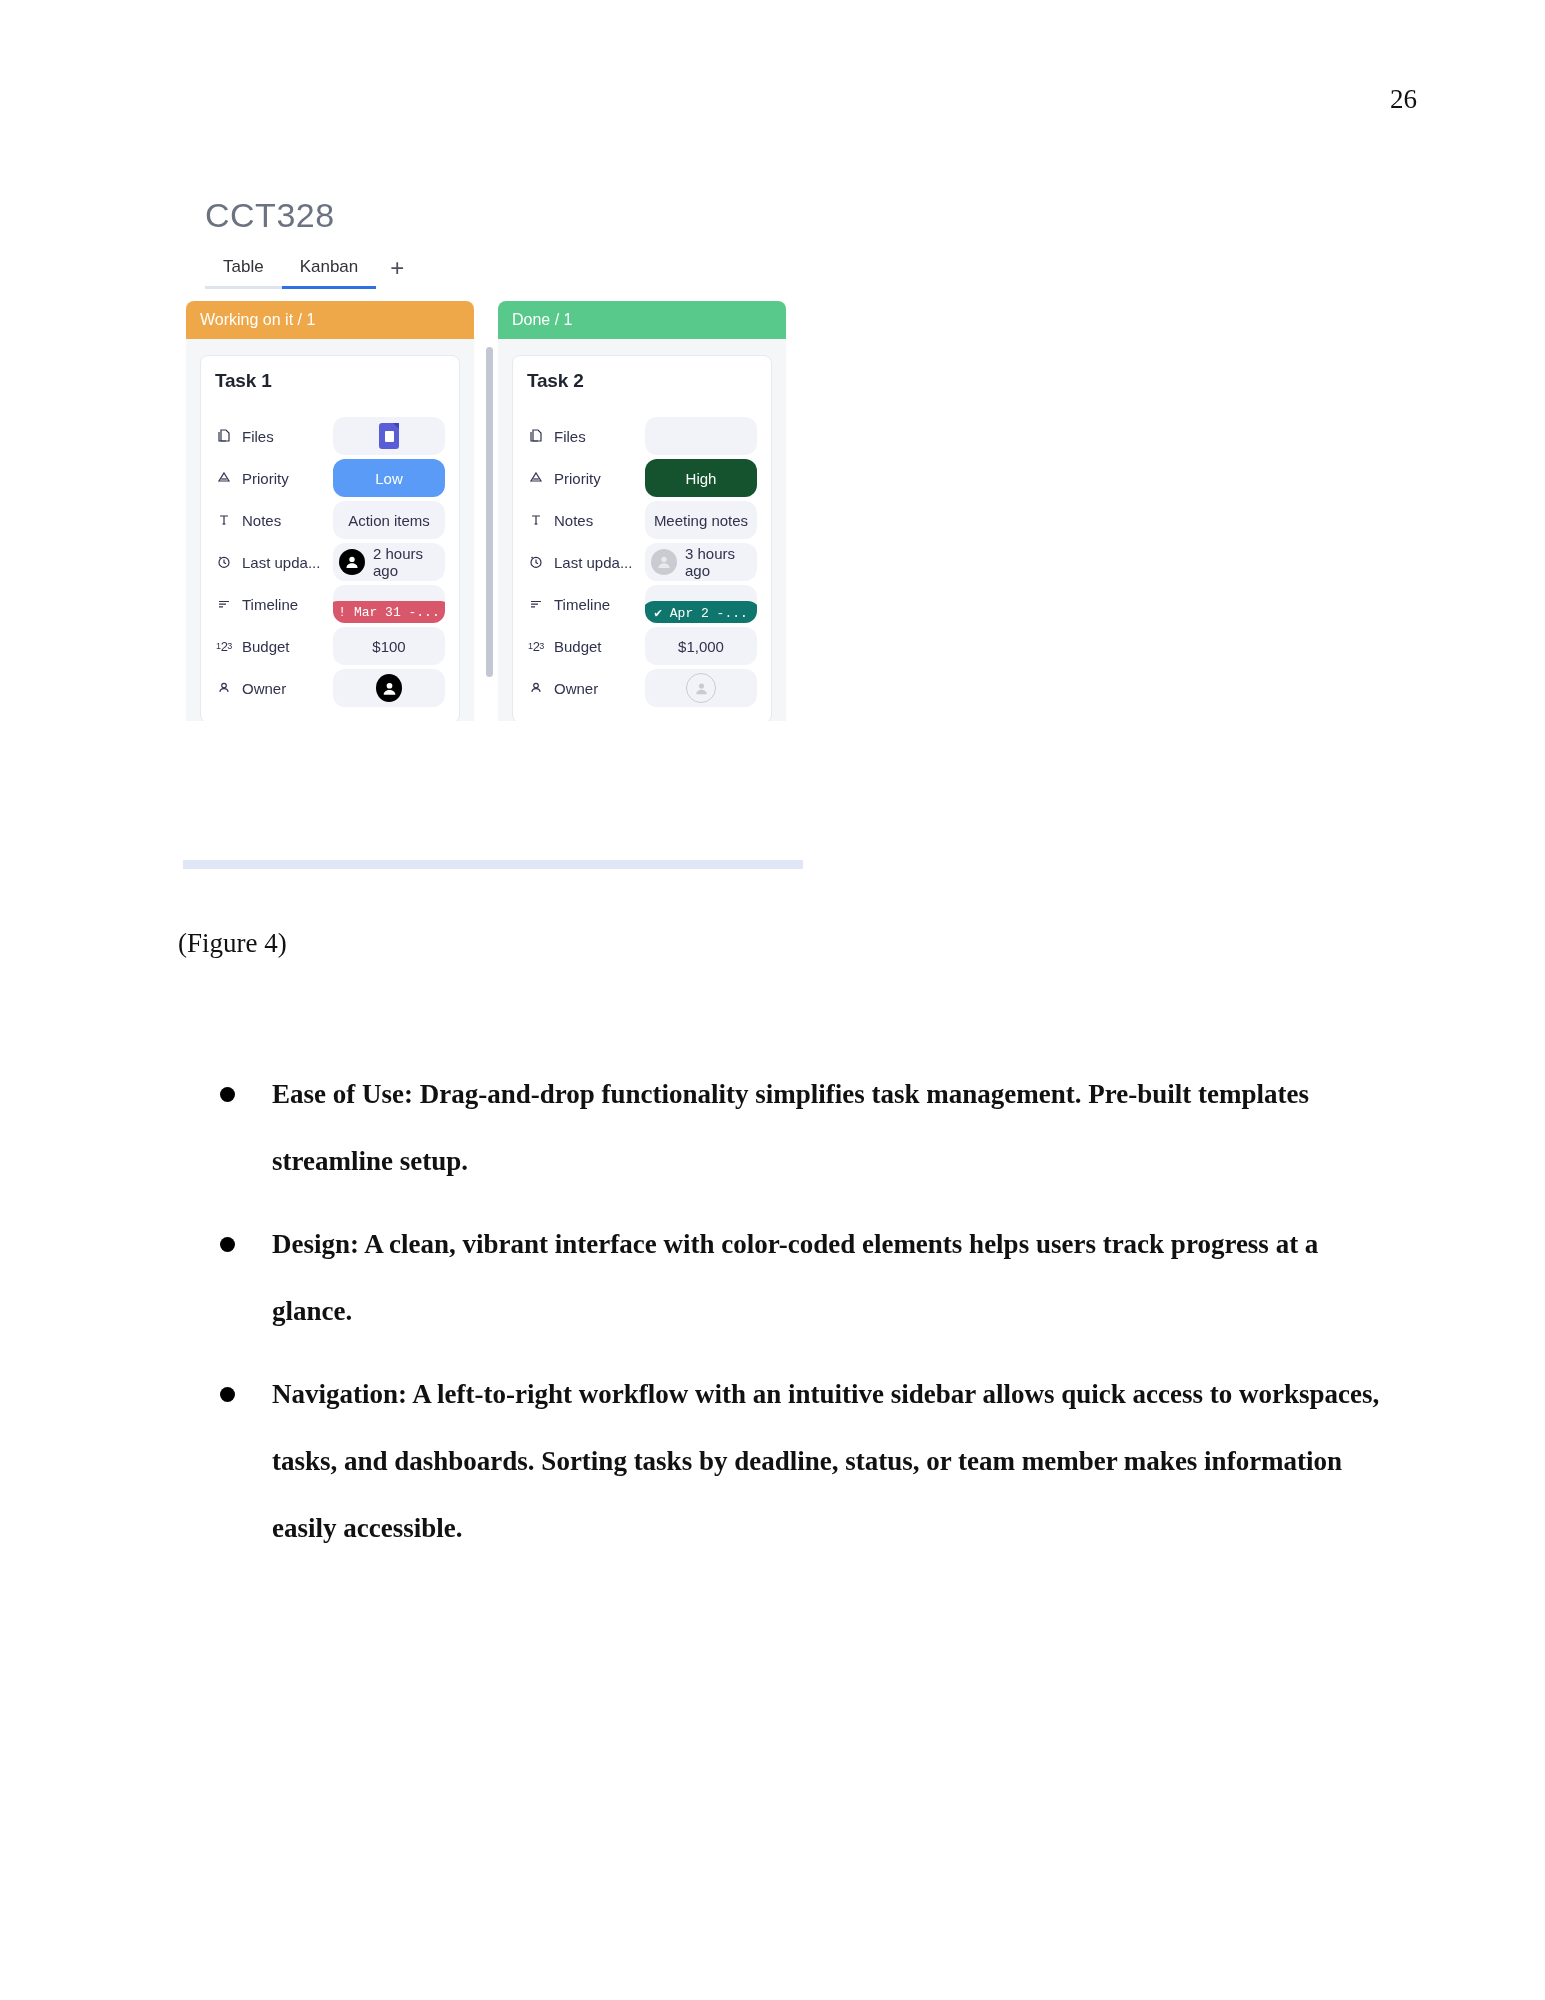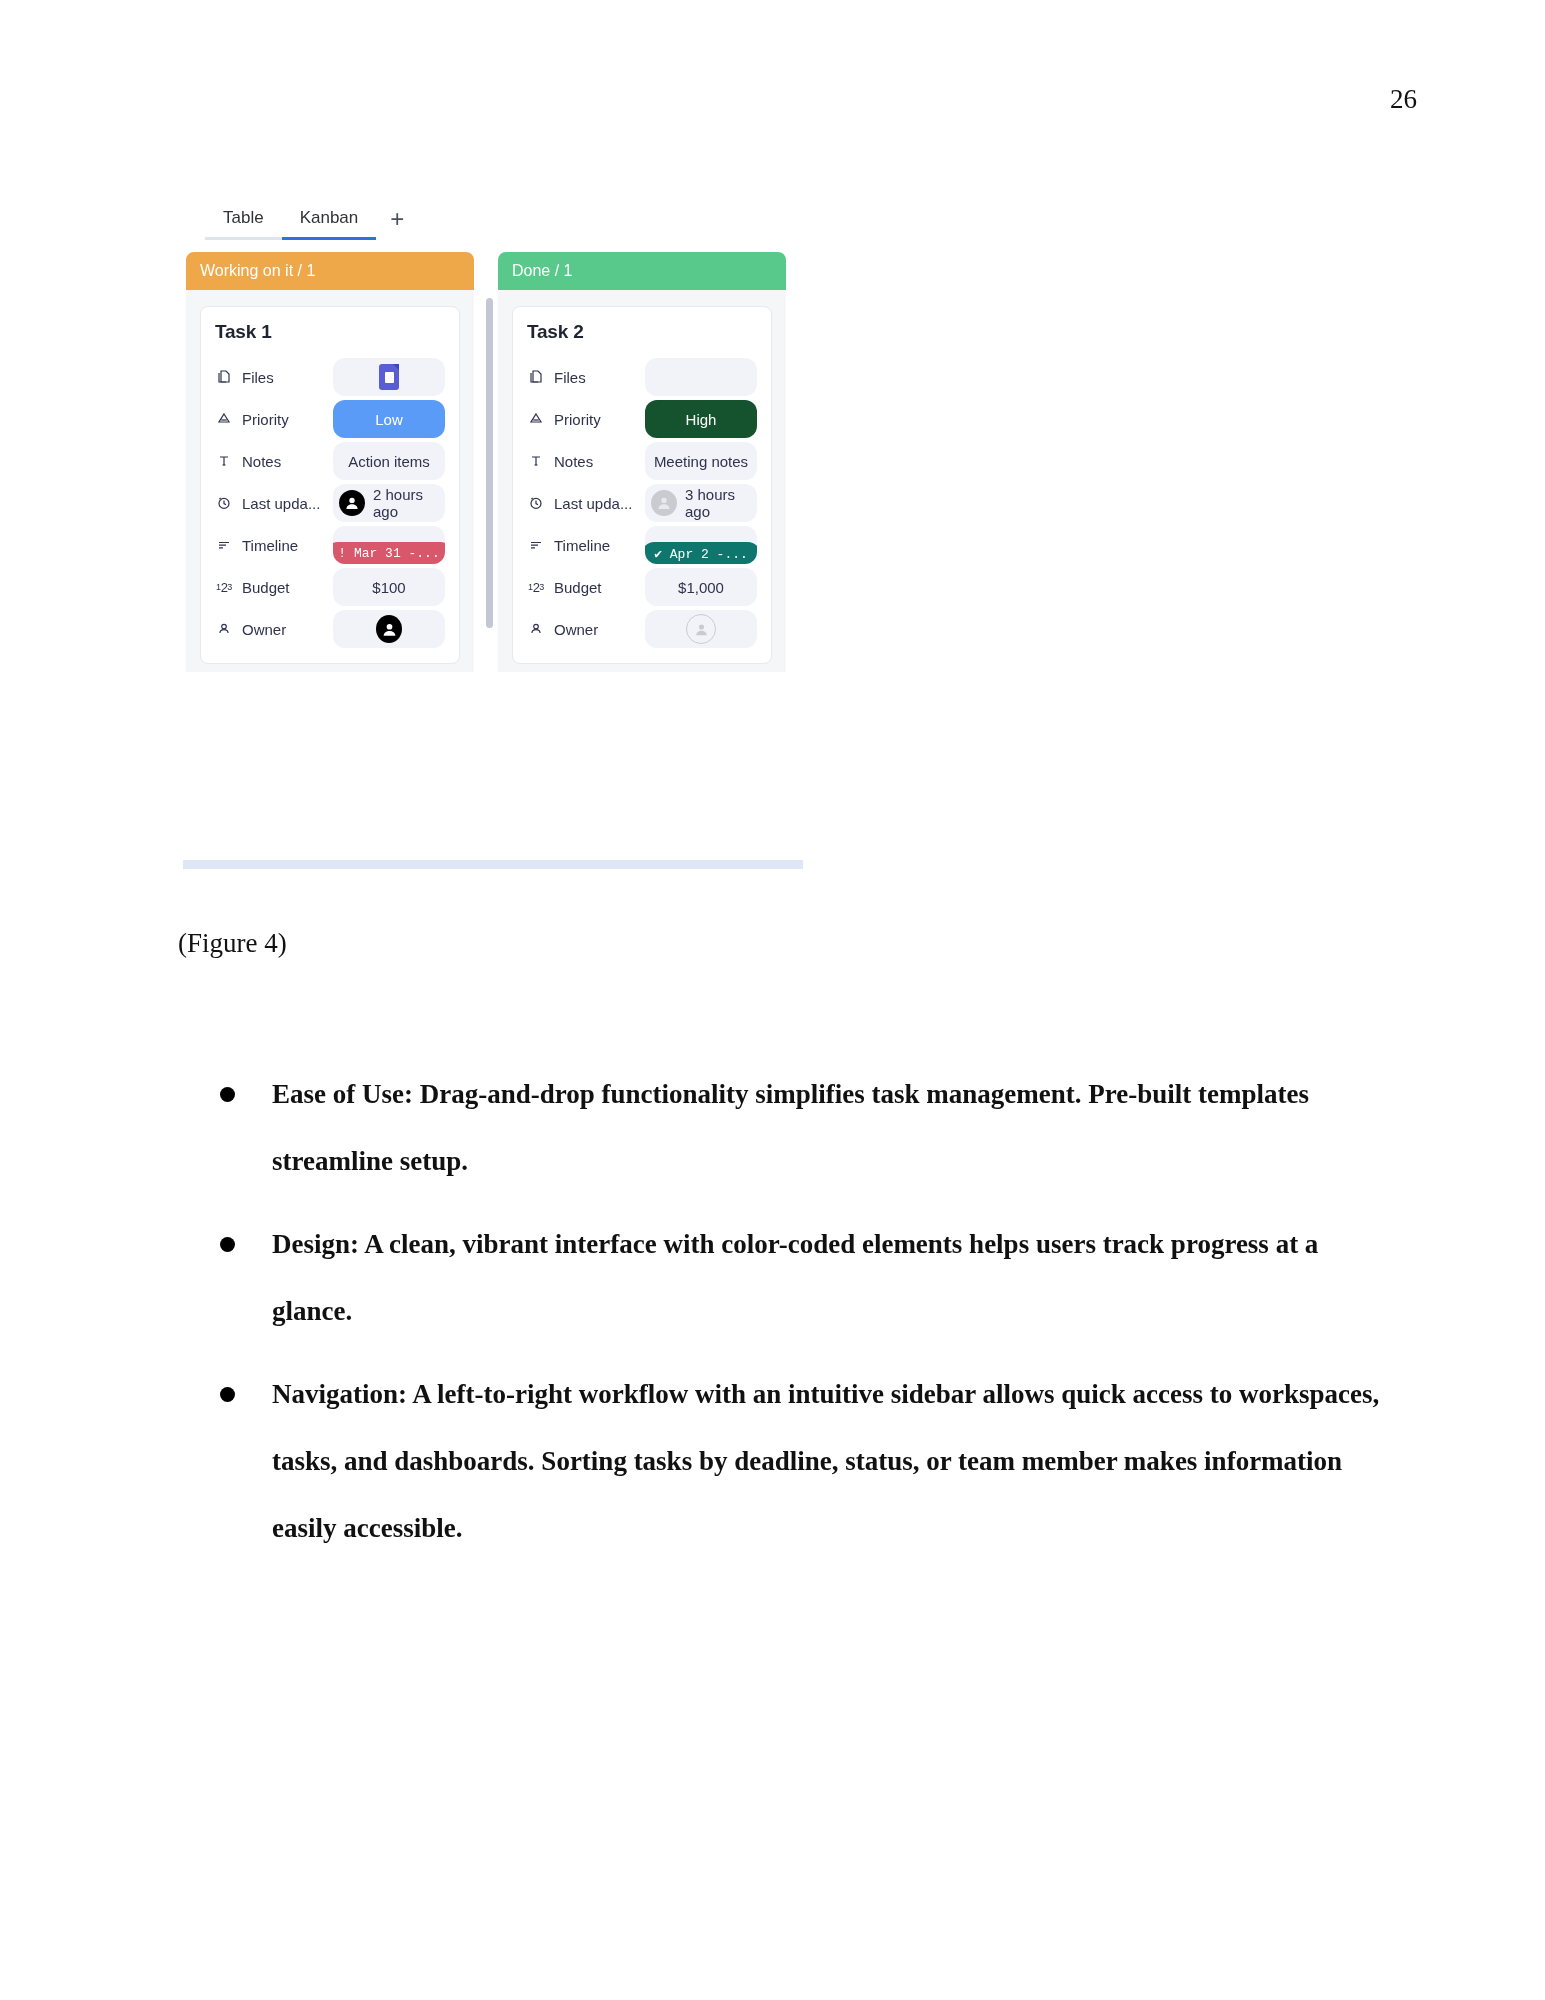--- a/index.html
+++ b/index.html
@@ -110,21 +110,21 @@
     background: #ffffff;
     border: 1px solid #e6e9ef;
     border-radius: 8px;
     padding: 14px 14px 12px 14px;
   }
   .card-title {
     font-family: "Liberation Sans", sans-serif;
     font-weight: bold;
     font-size: 19px;
     color: #1f2430;
-    margin-bottom: 14px;
+    margin-bottom: 24px;
     letter-spacing: -0.2px;
   }
 
   .field-row {
     display: flex;
     align-items: center;
     height: 40px;
     margin-bottom: 2px;
   }
   .field-label {
@@ -297,20 +297,21 @@
   }
   .bullets li p { margin: 16px; font-weight: bold; }
 </style>
 </head>
 <body>
 
 <div class="page-number">26</div>
 
 <div class="figure-shot">
 
+  <div class="app-title">CCT328</div>
 
   <div class="tabs">
     <div class="tab">Table</div>
     <div class="tab active">Kanban</div>
     <div class="tab-add">+</div>
   </div>
 
   <div class="board">
 
     <div class="column">

